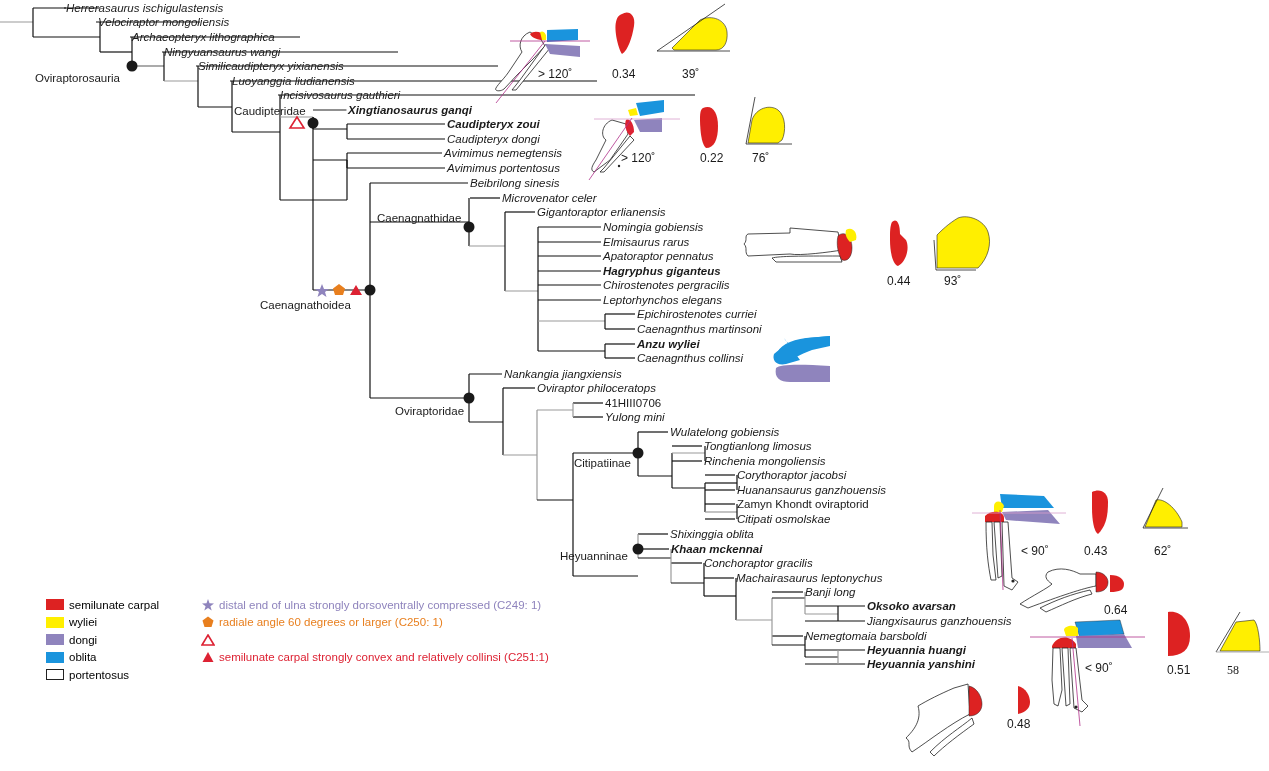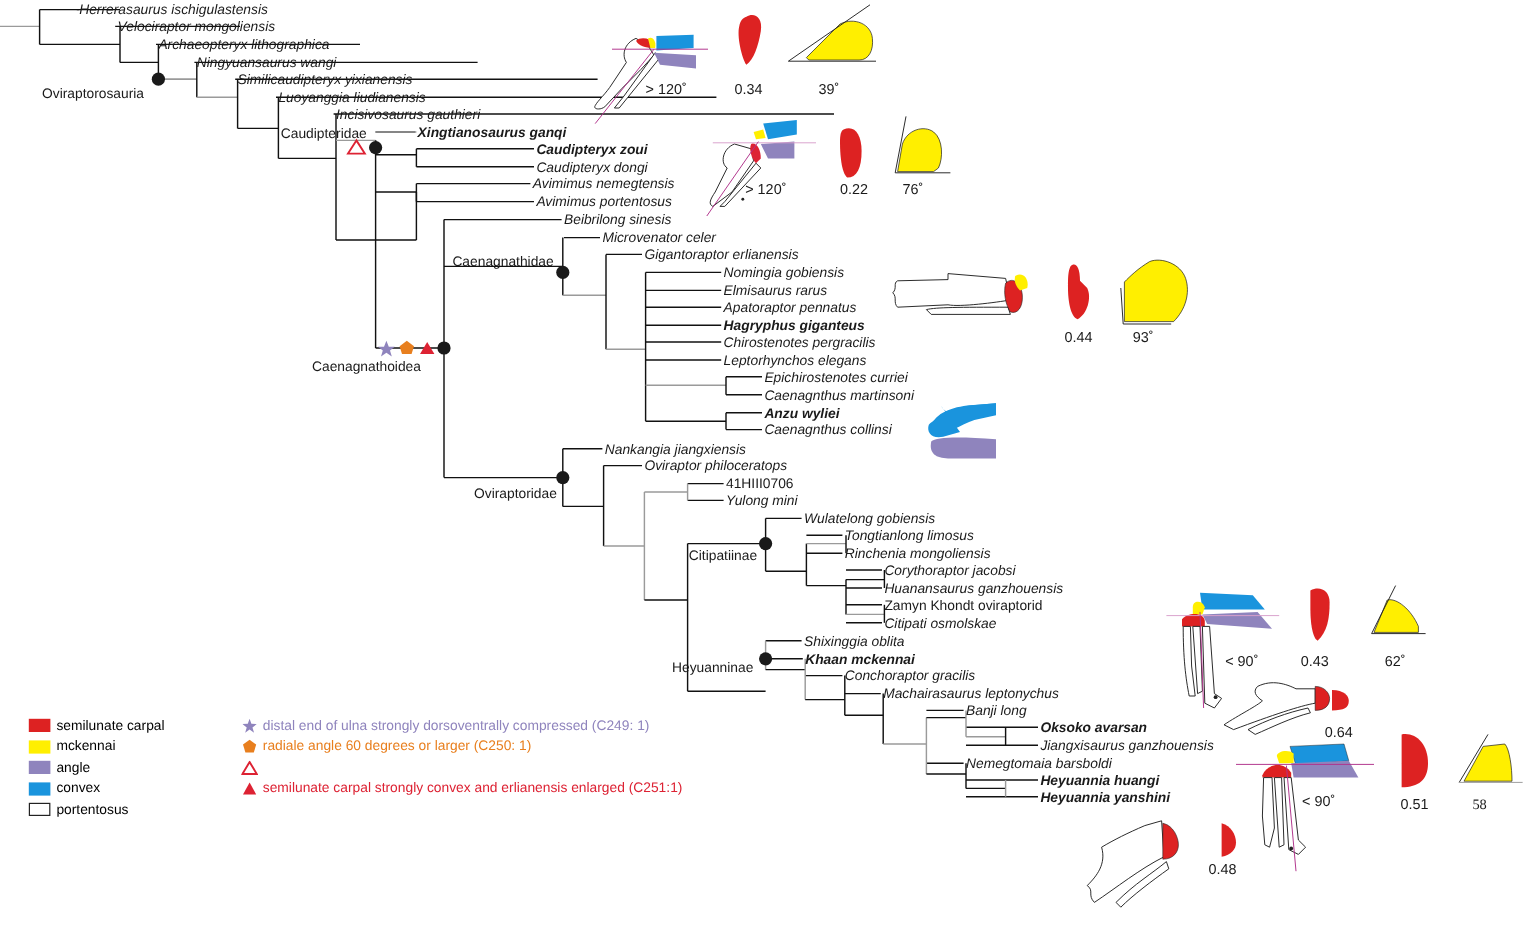--- a/index.html
+++ b/index.html
@@ -329,36 +329,36 @@
 
   <g>
     <path d="M918,706 C928,700 940,694 954,688 L968,684 L970,714 C950,724 930,740 912,752 C906,746 912,742 906,738 C914,730 922,720 918,706 Z" fill="#fff" stroke="#222" stroke-width="0.8"></path>
     <path d="M930,752 C946,736 960,728 972,718 L974,724 C960,734 944,746 934,756 Z" fill="#fff" stroke="#222" stroke-width="0.8"></path>
     <path d="M969,686 C978,688 982,698 982,704 C982,710 978,716 969,716 Z" fill="#dd2222" stroke="#222" stroke-width="0.5"></path>
     <path d="M1018,686 C1026,688 1030,696 1030,702 C1030,708 1026,712 1018,714 Z" fill="#dd2222"></path>
     <text class="meas" x="1007" y="728">0.48</text>
   </g>
 </svg>
 
-<div class="legend" style="left:24px; top:596px;">
+<div class="legend" style="left:46px; top:596px;">
   <div class="legend-row">
     <span class="swatch" style="background:#dd2222"></span>
     <span>semilunate carpal</span>
   </div>
   <div class="legend-row">
     <span class="swatch" style="background:#ffef00"></span>
-    <span>mckennai</span>
+    <span>wyliei</span>
   </div>
   <div class="legend-row">
     <span class="swatch" style="background:#8f84bd"></span>
-    <span>angle</span>
+    <span>dongi</span>
   </div>
   <div class="legend-row">
     <span class="swatch" style="background:#1a94dd"></span>
-    <span>convex</span>
+    <span>oblita</span>
   </div>
   <div class="legend-row">
     <span class="swatch" style="background:#fff; border:1px solid #222"></span>
     <span>portentosus</span>
   </div>
 </div>
 
 <div class="legend" style="left:201px; top:596px;">
   <div class="char-row" style="color:#8f84bd">
     <span class="char-sym">
@@ -382,15 +382,15 @@
           <polygon points="7,1 13,11 1,11" fill="#fff" stroke="#dd2233" stroke-width="1.6"></polygon>
         </svg>
       </span>
   </div>
   <div class="char-row" style="color:#dd2233">
     <span class="char-sym">
         <svg width="12" height="12" viewBox="0 0 12 12">
           <polygon points="6,1 11.5,11 0.5,11" fill="#dd2233"></polygon>
         </svg>
       </span>
-    <span>semilunate carpal strongly convex and erlianensis enlarged (C251:1)</span>
+    <span>semilunate carpal strongly convex and relatively collinsi (C251:1)</span>
   </div>
 </div>
 
 </body></html>

